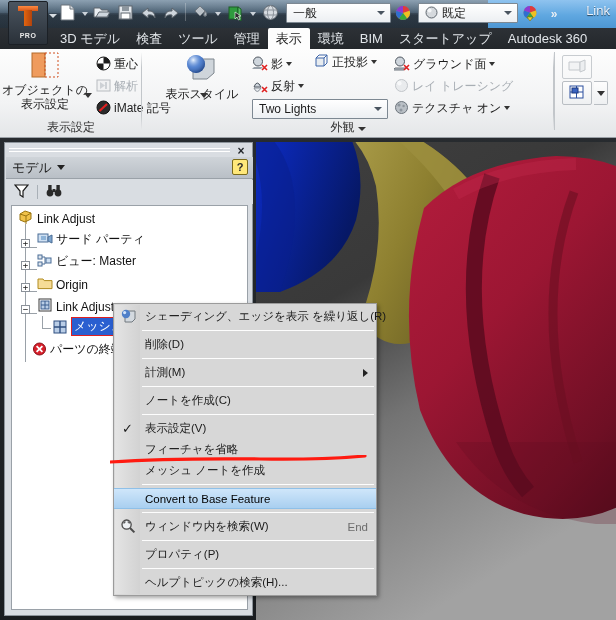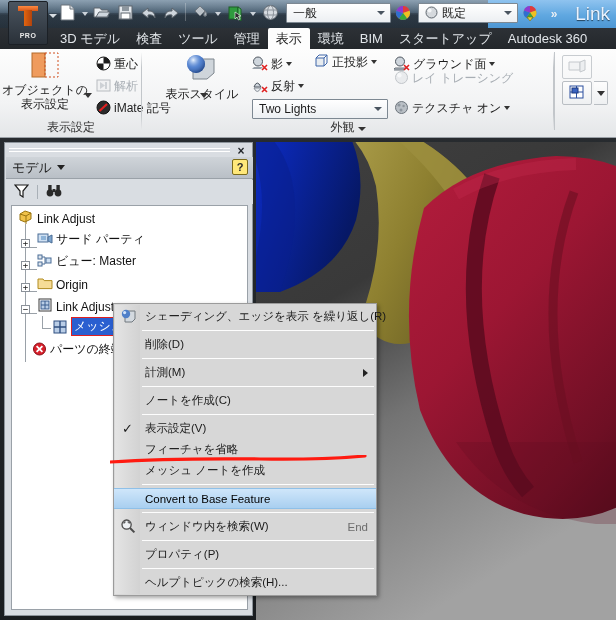--- a/index.html
+++ b/index.html
@@ -77,21 +77,21 @@
   .combo {
     height: 20px; border: 1px solid #7d8892; background: linear-gradient(180deg,#ffffff,#eceff2);
     display: flex; align-items: center; padding: 0 2px 0 6px; border-radius: 1px;
   }
   .combo .ctext { flex: 1; color: #1c1c1c; font-size: 12px; white-space: nowrap; overflow: hidden;}
   .combo .cdrop { width: 14px; display:flex; align-items:center; justify-content:center; }
   .combo .cdrop i { width:0;height:0;border-left:4px solid transparent;border-right:4px solid transparent;border-top:4px solid #4a5560; }
 
   .title-text {
     position: absolute; right: 6px; top: 3px;
-    color: #e9f3ff; font-size: 19px; white-space: nowrap;
+    color: #e9f3ff; font-size: 13px; white-space: nowrap;
     text-shadow: 0 1px 1px rgba(0,0,0,.6); z-index: 4;
   }
   .title-hl {
     position:absolute; left: 488px; top:0; width:128px; height:28px;
     background: linear-gradient(180deg,#8fc3ef 0%, #5fa7e0 55%, #4d97d4 100%);
     z-index: 3;
   }
 
   
   .tabbar {
@@ -508,21 +508,21 @@
         <span class="ico">
           <svg width="16" height="15" viewBox="0 0 16 15">
               <path d="M2 9 q3 -8 7 0z" fill="#cfd6dd" stroke="#4f5760"></path>
               <path d="M2 10 q3 7 7 0z" fill="#e6eaee" stroke="#8a9199"></path>
               <path d="M10 9 l5 5 M15 9 l-5 5" stroke="#e02020" stroke-width="1.6"></path>
             </svg>
         </span>
         <span class="slbl">反射</span>
         <span class="mini-caret"></span>
       </div>
-      <div class="smallrow" style="left:252px; top:20px;">
+      <div class="smallrow" style="left:252px; top:28px;">
         <span class="ico">
           <svg width="15" height="15" viewBox="0 0 15 15">
               <circle cx="7.5" cy="7.5" r="6" fill="#e9ebed" stroke="#c2c6ca"></circle>
               <circle cx="5.4" cy="5.2" r="2.2" fill="#f7f8f9"></circle>
             </svg>
         </span>
         <span class="slbl dim">レイ トレーシング</span>
       </div>
 
       <div class="combo" style="position:absolute; left:110px; top:50px; width:136px;">

